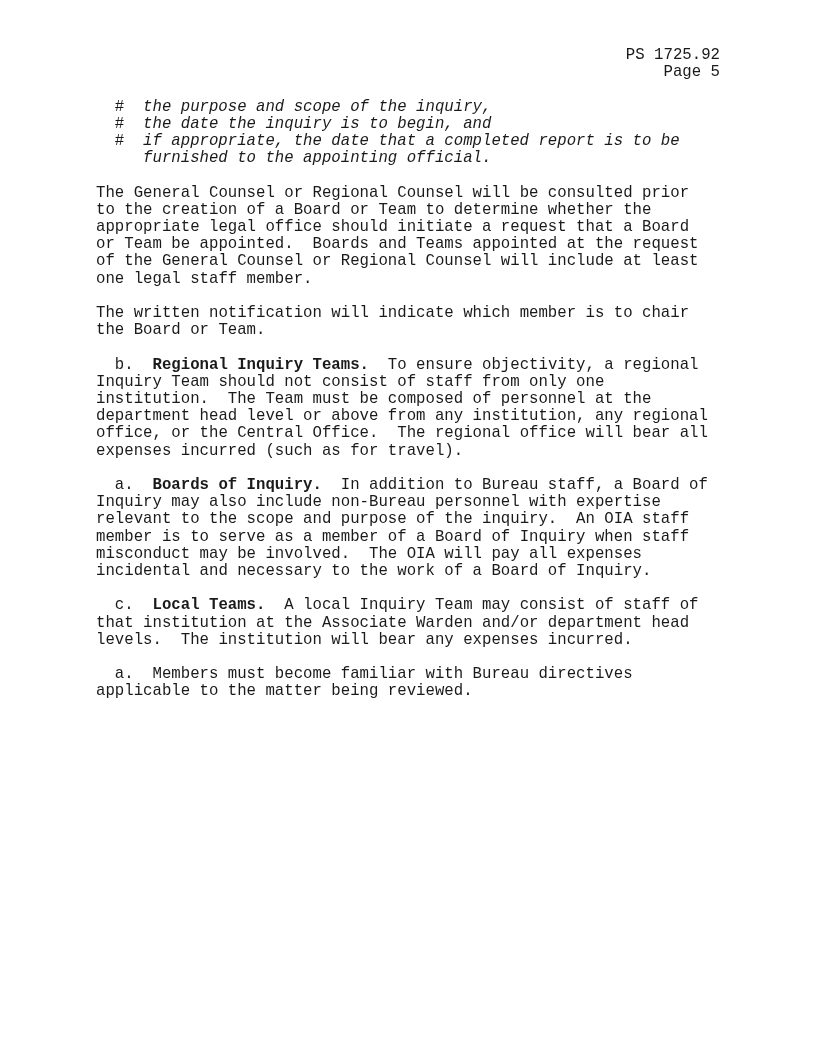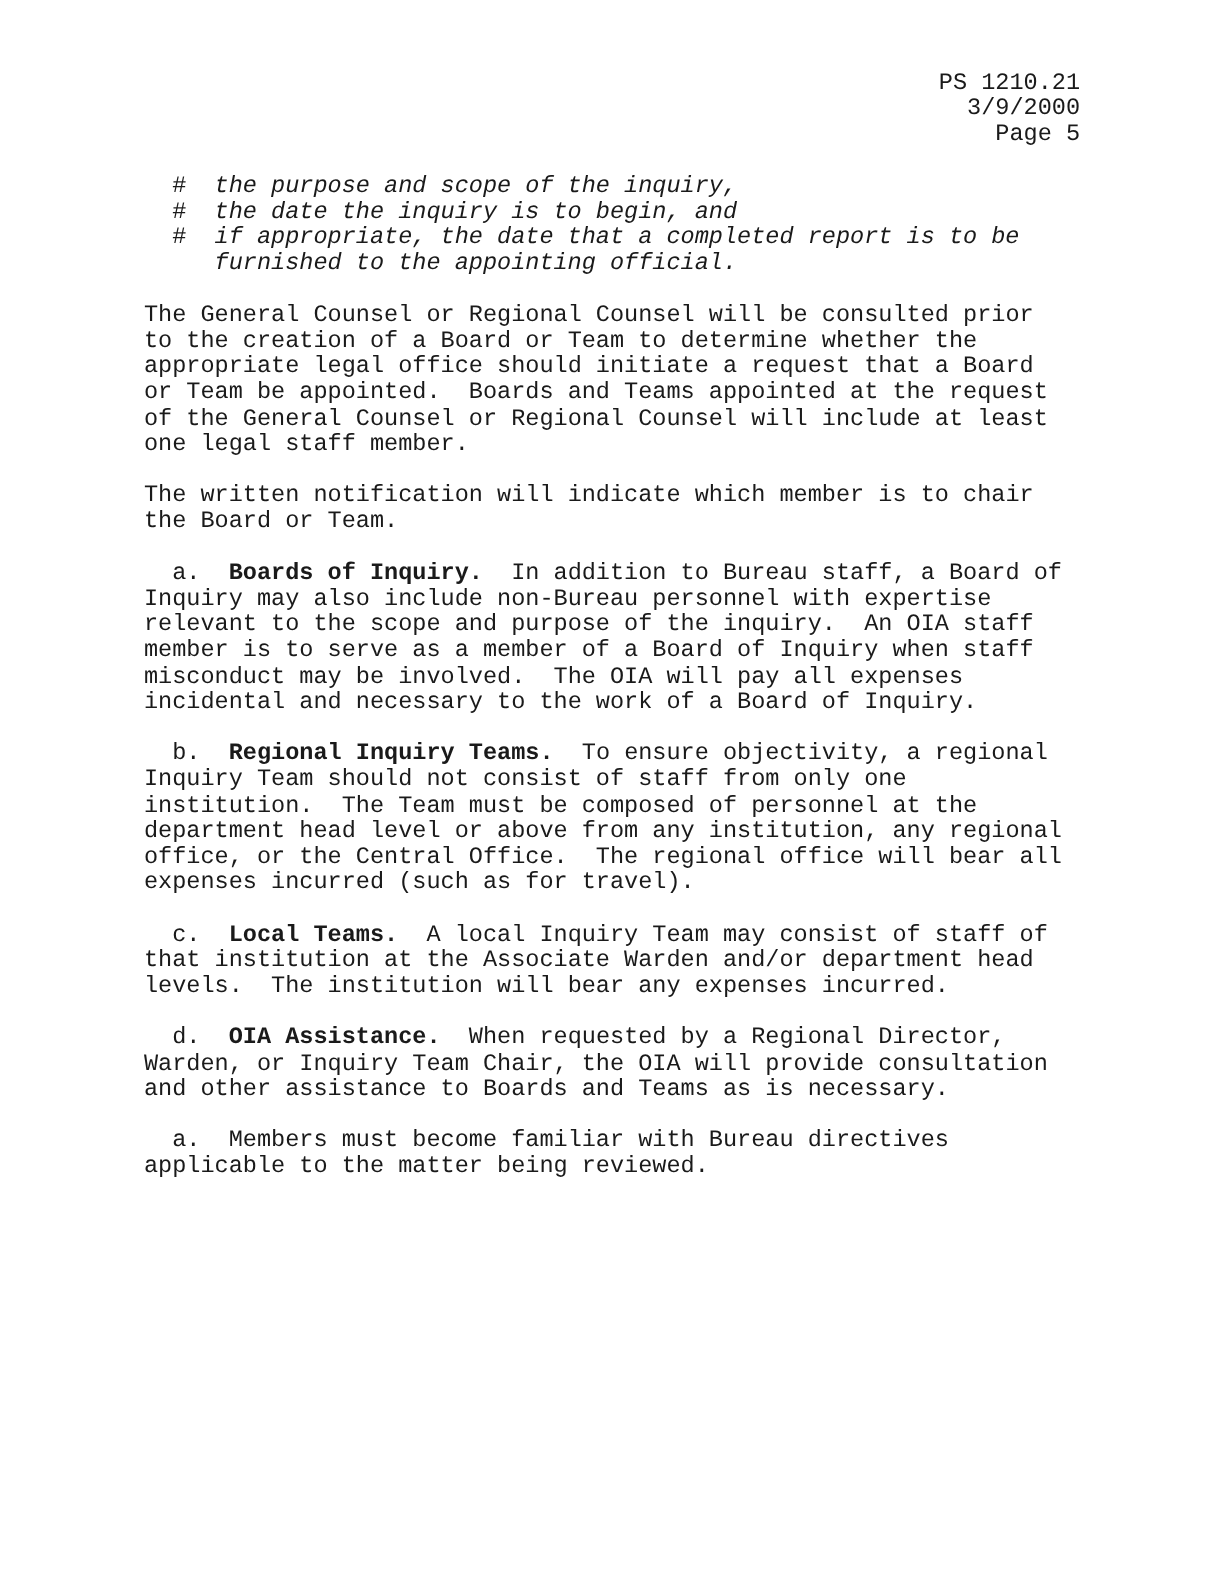--- a/index.html
+++ b/index.html
@@ -36,22 +36,21 @@
     white-space: pre;
   }
   .b { font-weight: bold; }
 </style>
 </head>
 <body>
 
 <div class="page">
 
   <div class="doc-header">
-    <div>PS 1210.21</div>
-    <div>3/9/2000</div>
+    <div>PS 1725.92</div>
     <div>Page 5</div>
   </div>
 
   <div class="list">
     <div class="list-item">
         <span class="li-marker">#</span>
         <span class="li-text">the purpose and scope of the inquiry,</span>
       </div>
     <div class="list-item">
         <span class="li-marker">#</span>
@@ -67,40 +66,37 @@
   <p class="para">The General Counsel or Regional Counsel will be consulted prior
 to the creation of a Board or Team to determine whether the
 appropriate legal office should initiate a request that a Board
 or Team be appointed.  Boards and Teams appointed at the request
 of the General Counsel or Regional Counsel will include at least
 one legal staff member.</p>
 
   <p class="para">The written notification will indicate which member is to chair
 the Board or Team.</p>
 
+  <p class="para"><span>  b.  </span><span class="b">Regional Inquiry Teams.</span><span>  To ensure objectivity, a regional
+Inquiry Team should not consist of staff from only one
+institution.  The Team must be composed of personnel at the
+department head level or above from any institution, any regional
+office, or the Central Office.  The regional office will bear all
+expenses incurred (such as for travel).</span></p>
+
   <p class="para"><span>  a.  </span><span class="b">Boards of Inquiry.</span><span>  In addition to Bureau staff, a Board of
 Inquiry may also include non-Bureau personnel with expertise
 relevant to the scope and purpose of the inquiry.  An OIA staff
 member is to serve as a member of a Board of Inquiry when staff
 misconduct may be involved.  The OIA will pay all expenses
 incidental and necessary to the work of a Board of Inquiry.</span></p>
 
-  <p class="para"><span>  b.  </span><span class="b">Regional Inquiry Teams.</span><span>  To ensure objectivity, a regional
-Inquiry Team should not consist of staff from only one
-institution.  The Team must be composed of personnel at the
-department head level or above from any institution, any regional
-office, or the Central Office.  The regional office will bear all
-expenses incurred (such as for travel).</span></p>
-
   <p class="para"><span>  c.  </span><span class="b">Local Teams.</span><span>  A local Inquiry Team may consist of staff of
 that institution at the Associate Warden and/or department head
 levels.  The institution will bear any expenses incurred.</span></p>
 
-  <p class="para"><span>  d.  </span><span class="b">OIA Assistance.</span><span>  When requested by a Regional Director,
-Warden, or Inquiry Team Chair, the OIA will provide consultation
-and other assistance to Boards and Teams as is necessary.</span></p>
 
 
   <p class="para">  a.  Members must become familiar with Bureau directives
 applicable to the matter being reviewed.</p>
 
 
 </div>
 
 </body></html>

